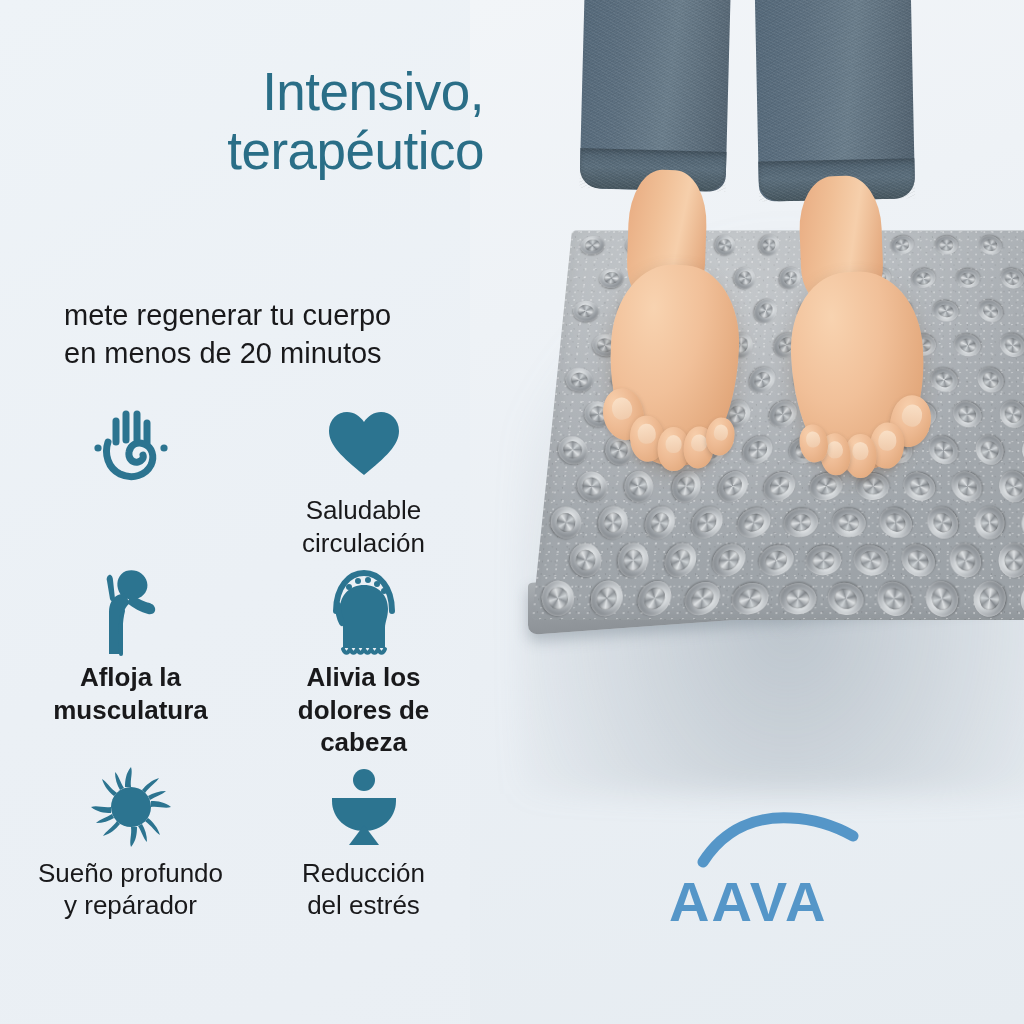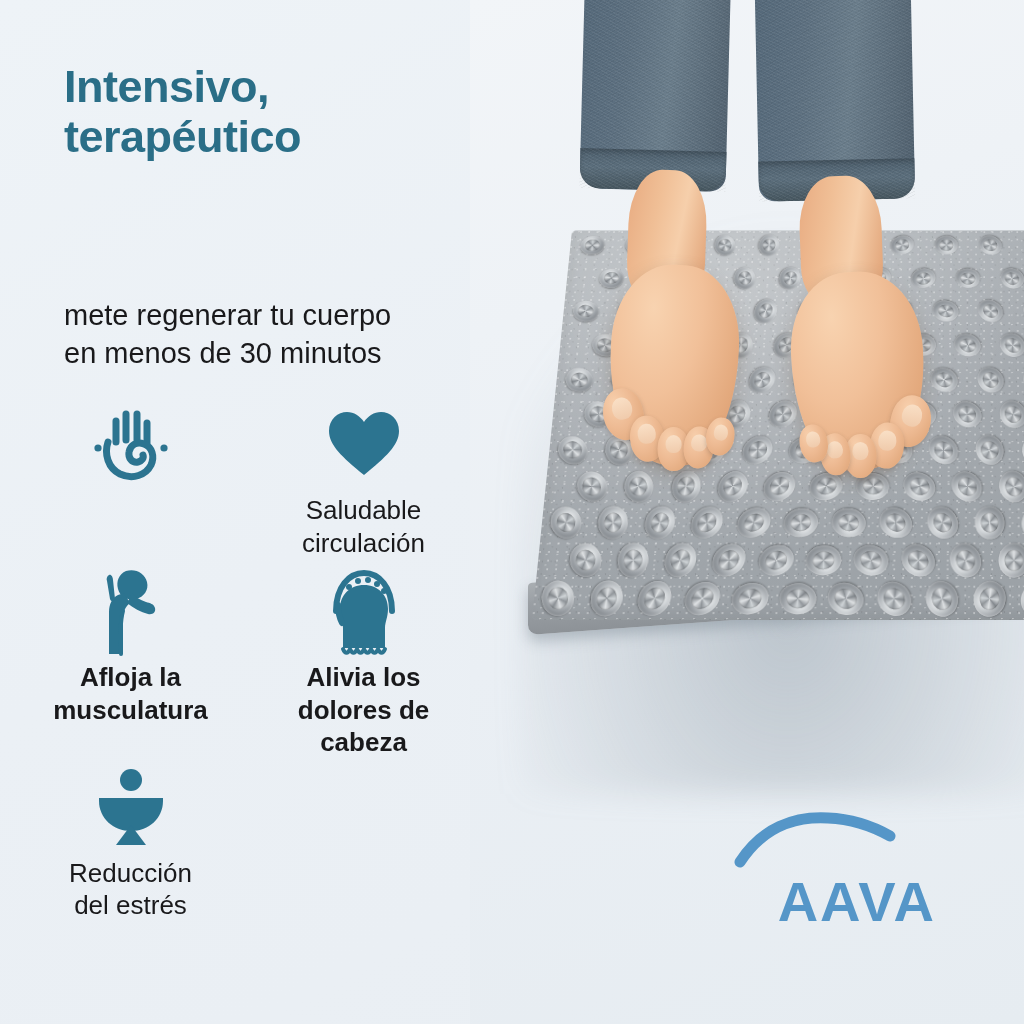--- a/index.html
+++ b/index.html
@@ -121,21 +121,21 @@
     position:absolute;left:24%;top:18%;width:52%;height:42%;
     border-radius:50% 50% 45% 45%;
     background:linear-gradient(180deg,#fae3cb,#f0cdaf);
     opacity:.85;
   }
 
   
   .headline{
     position:absolute;left:64px;top:62px;width:420px;
     color:#2a6e87;
-    font-size:45px;line-height:1.12;font-weight:bold;letter-spacing:-.5px;
+    font-size:53px;line-height:1.12;font-weight:normal;letter-spacing:-.5px;text-align:right;
   }
   .subhead{
     position:absolute;left:64px;top:297px;width:420px;
     color:#19191b;
     font-size:29px;line-height:1.30;font-weight:normal;
   }
 
   .benefits{
     position:absolute;left:14px;top:398px;width:466px;
   }
@@ -148,21 +148,21 @@
   .blabel{
     color:#19191b;font-size:26px;line-height:1.25;margin-top:4px;
     max-width:215px;
   }
   .row2 .bcell{padding-top:6px;font-weight:bold;}
   .row3 .bcell{padding-top:2px;}
   .c-right{position:relative;}
 
   
   .logo{
-    position:absolute;left:706px;top:812px;width:230px;text-align:right;
+    position:absolute;left:669px;top:812px;width:230px;text-align:left;
   }
   .logo-swoosh{display:block;margin:0 auto;}
   .logo-text{
     color:#5596c8;font-size:56px;font-weight:bold;letter-spacing:2px;
     line-height:1;margin-top:6px;
   }
 </style>
 </head>
 <body>
 
@@ -343,21 +343,21 @@
     </div>
   </div>
 
   <div class="headline">
     <div>Intensivo,</div>
     <div>terapéutico</div>
   </div>
 
   <div class="subhead">
     <div>mete regenerar tu cuerpo</div>
-    <div>en menos de 30 minutos</div>
+    <div>en menos de 20 minutos</div>
   </div>
 
   <div class="benefits">
 
     <div class="brow row1">
       <div class="bcell">
         <div class="bicon">
           <svg width="76" height="84" viewBox="0 0 76 84">
             <g fill="none" stroke="#2c7490" stroke-width="7" stroke-linecap="round">
               <path d="M23 40V19M33 38V12M44 38V12M54 42V21"></path>
@@ -409,20 +409,33 @@
                 <circle cx="52" cy="19" r="3"></circle>
               <circle cx="59" cy="26" r="3"></circle>
             </g>
           </svg>
         </div>
         <div class="blabel">Alivia los<br>dolores de<br>cabeza</div>
       </div>
     </div>
 
     <div class="brow row3">
+      <div class="bcell">
+        <div class="bicon">
+          <svg width="86" height="86" viewBox="0 0 86 86">
+            <g fill="#2c7490">
+              <circle cx="43" cy="43" r="20"></circle>
+              <path d="M43 23c-1-8 2-14 0-20-5 6-6 13-6 20zM43 63c1 8-2 14 0 20 5-6 6-13 6-20zM23 43c-8 1-14-2-20 0 6 5 13 6 20 6zM63 43c8-1 14 2 20 0-6-5-13-6-20-6z"></path>
+              <path d="M29 29c-7-5-10-11-15-14 2 7 7 13 12 17zM57 57c7 5 10 11 15 14-2-7-7-13-12-17zM29 57c-5 7-11 10-14 15 7-2 13-7 17-12zM57 29c5-7 11-10 14-15-7 2-13 7-17 12z"></path>
+              <path d="M36 24c-4-6-5-12-9-16 0 7 2 13 5 18zM50 62c4 6 5 12 9 16 0-7-2-13-5-18zM24 50c-6 4-12 5-16 9 7 0 13-2 18-5zM62 36c6-4 12-5 16-9-7 0-13 2-18 5z"></path>
+            </g>
+          </svg>
+        </div>
+        <div class="blabel">Sueño profundo<br>y repárador</div>
+      </div>
 
       <div class="bcell">
         <div class="bicon">
           <svg width="74" height="80" viewBox="0 0 74 80">
             <circle cx="37" cy="13" r="11" fill="#2c7490"></circle>
             <path d="M5 31h64v3c0 17-14 30-32 30S5 51 5 34z" fill="#2c7490"></path>
             <path d="M37 58 22 78h30z" fill="#2c7490"></path>
           </svg>
         </div>
         <div class="blabel">Reducción<br>del estrés</div>

